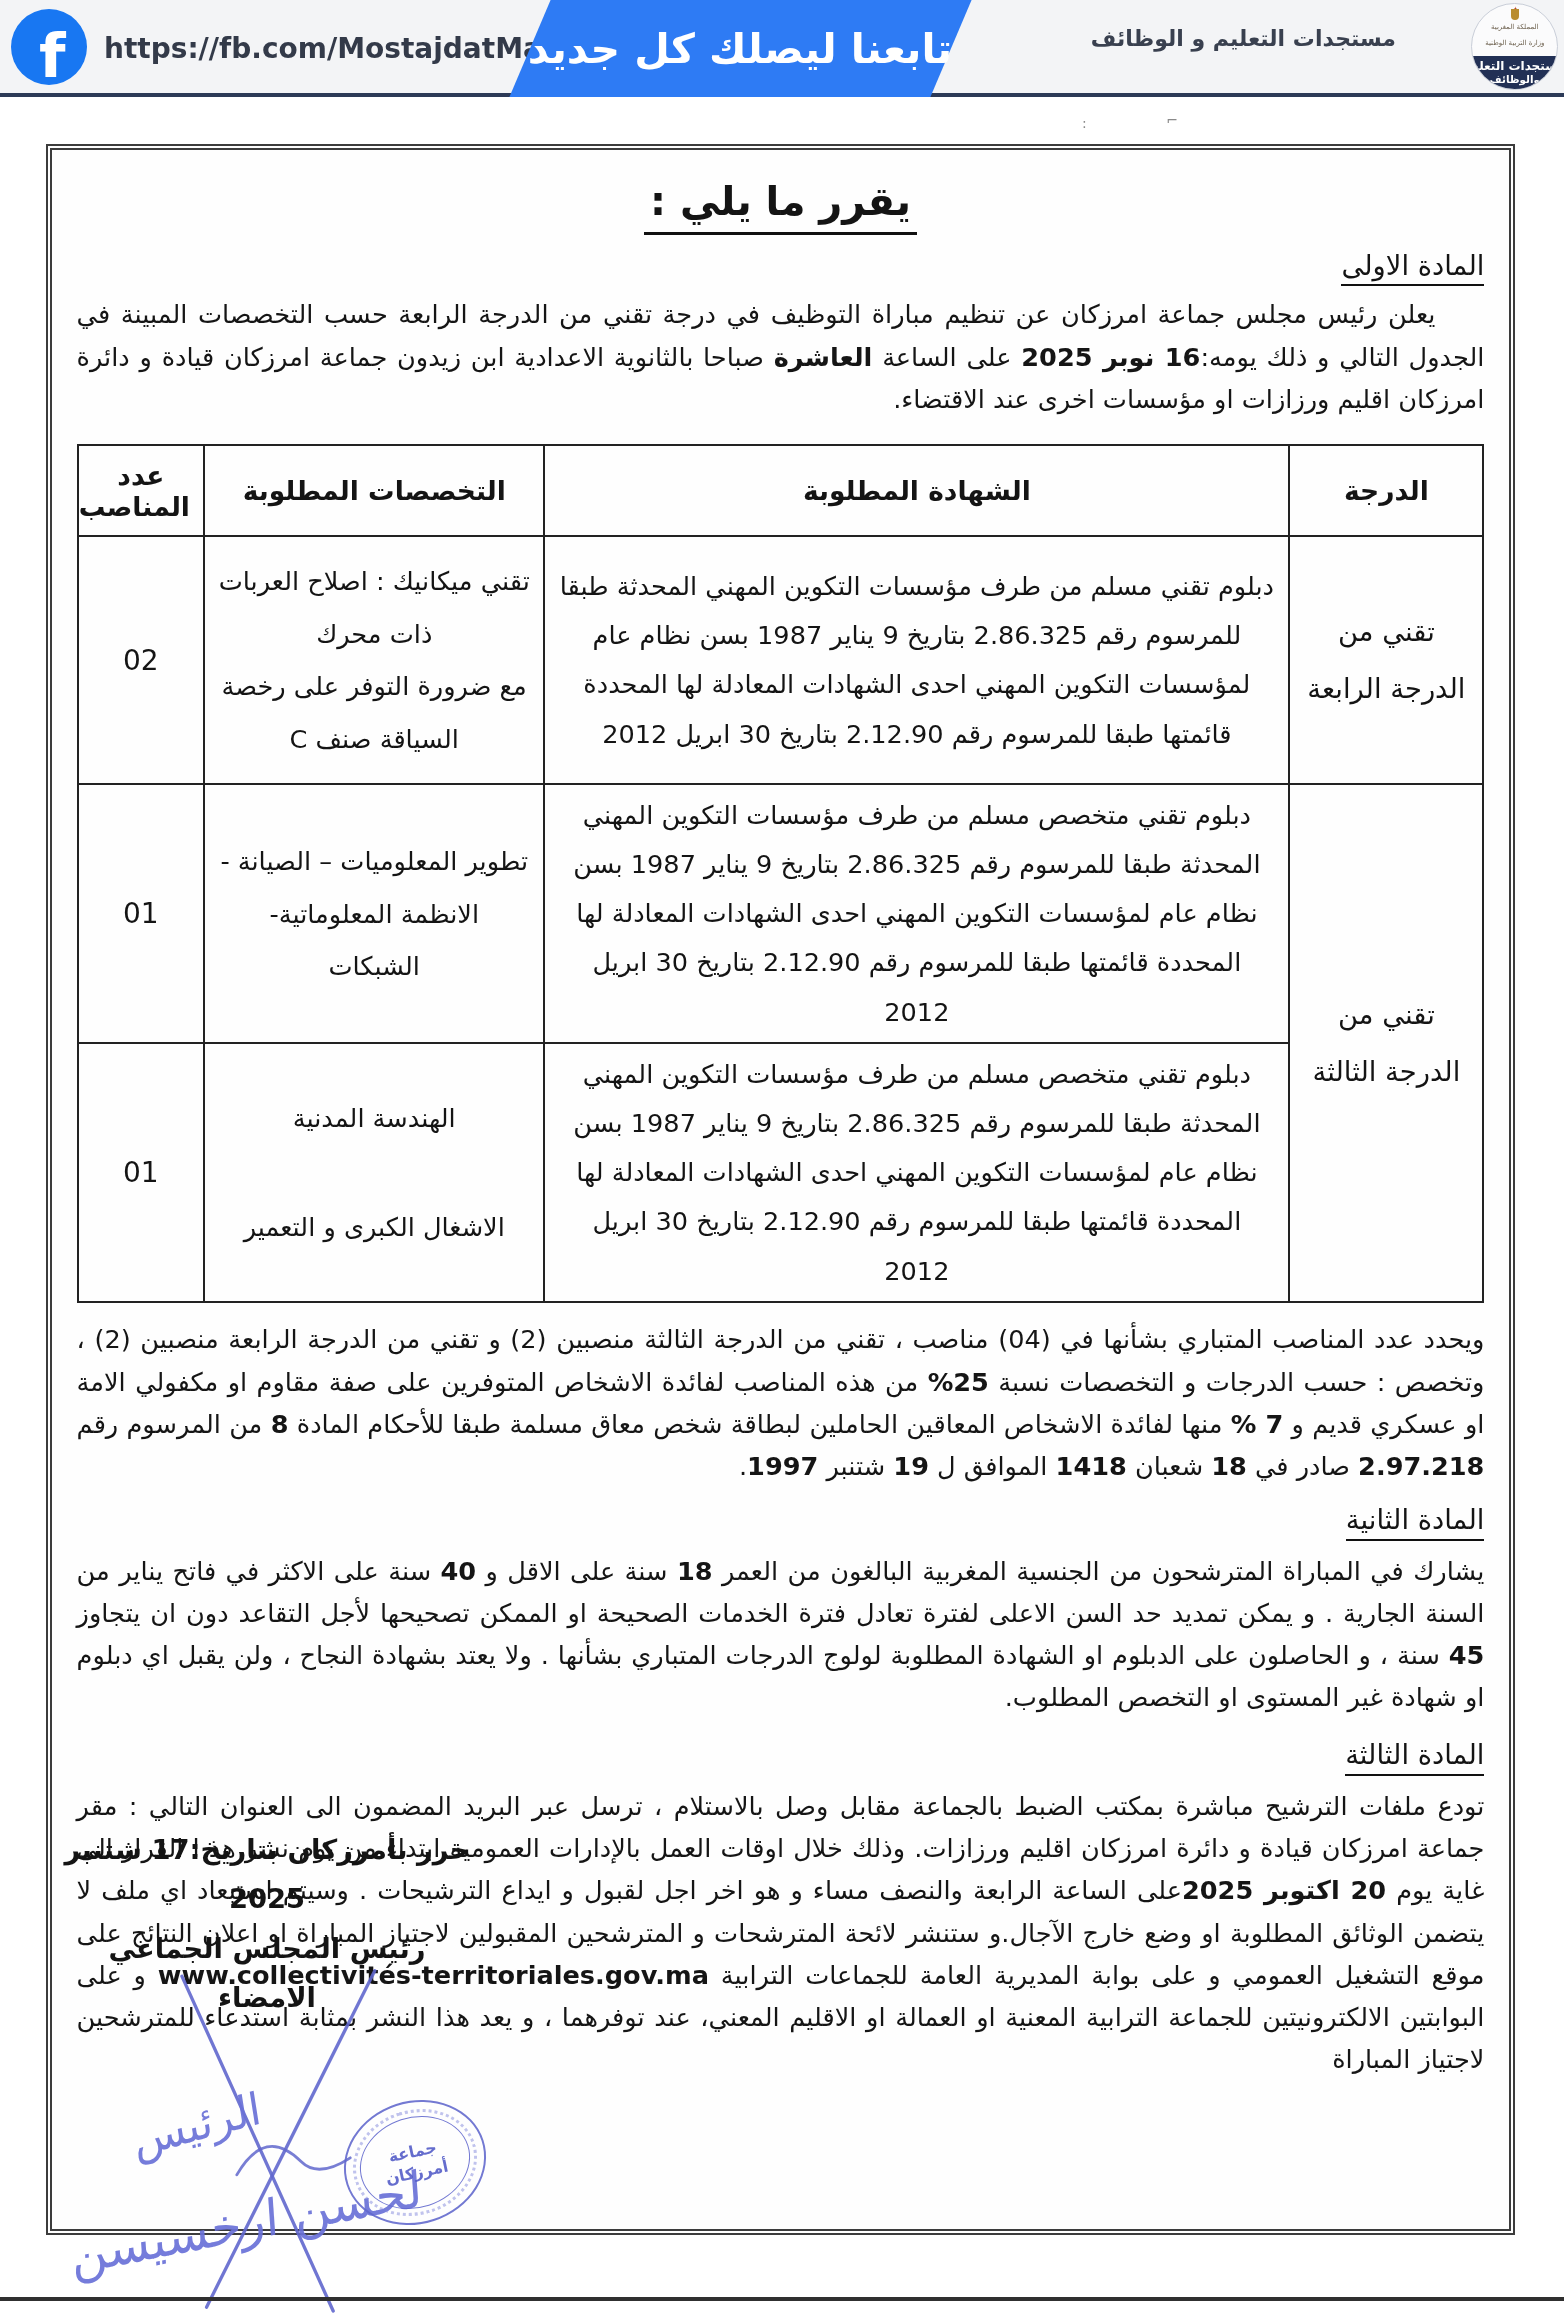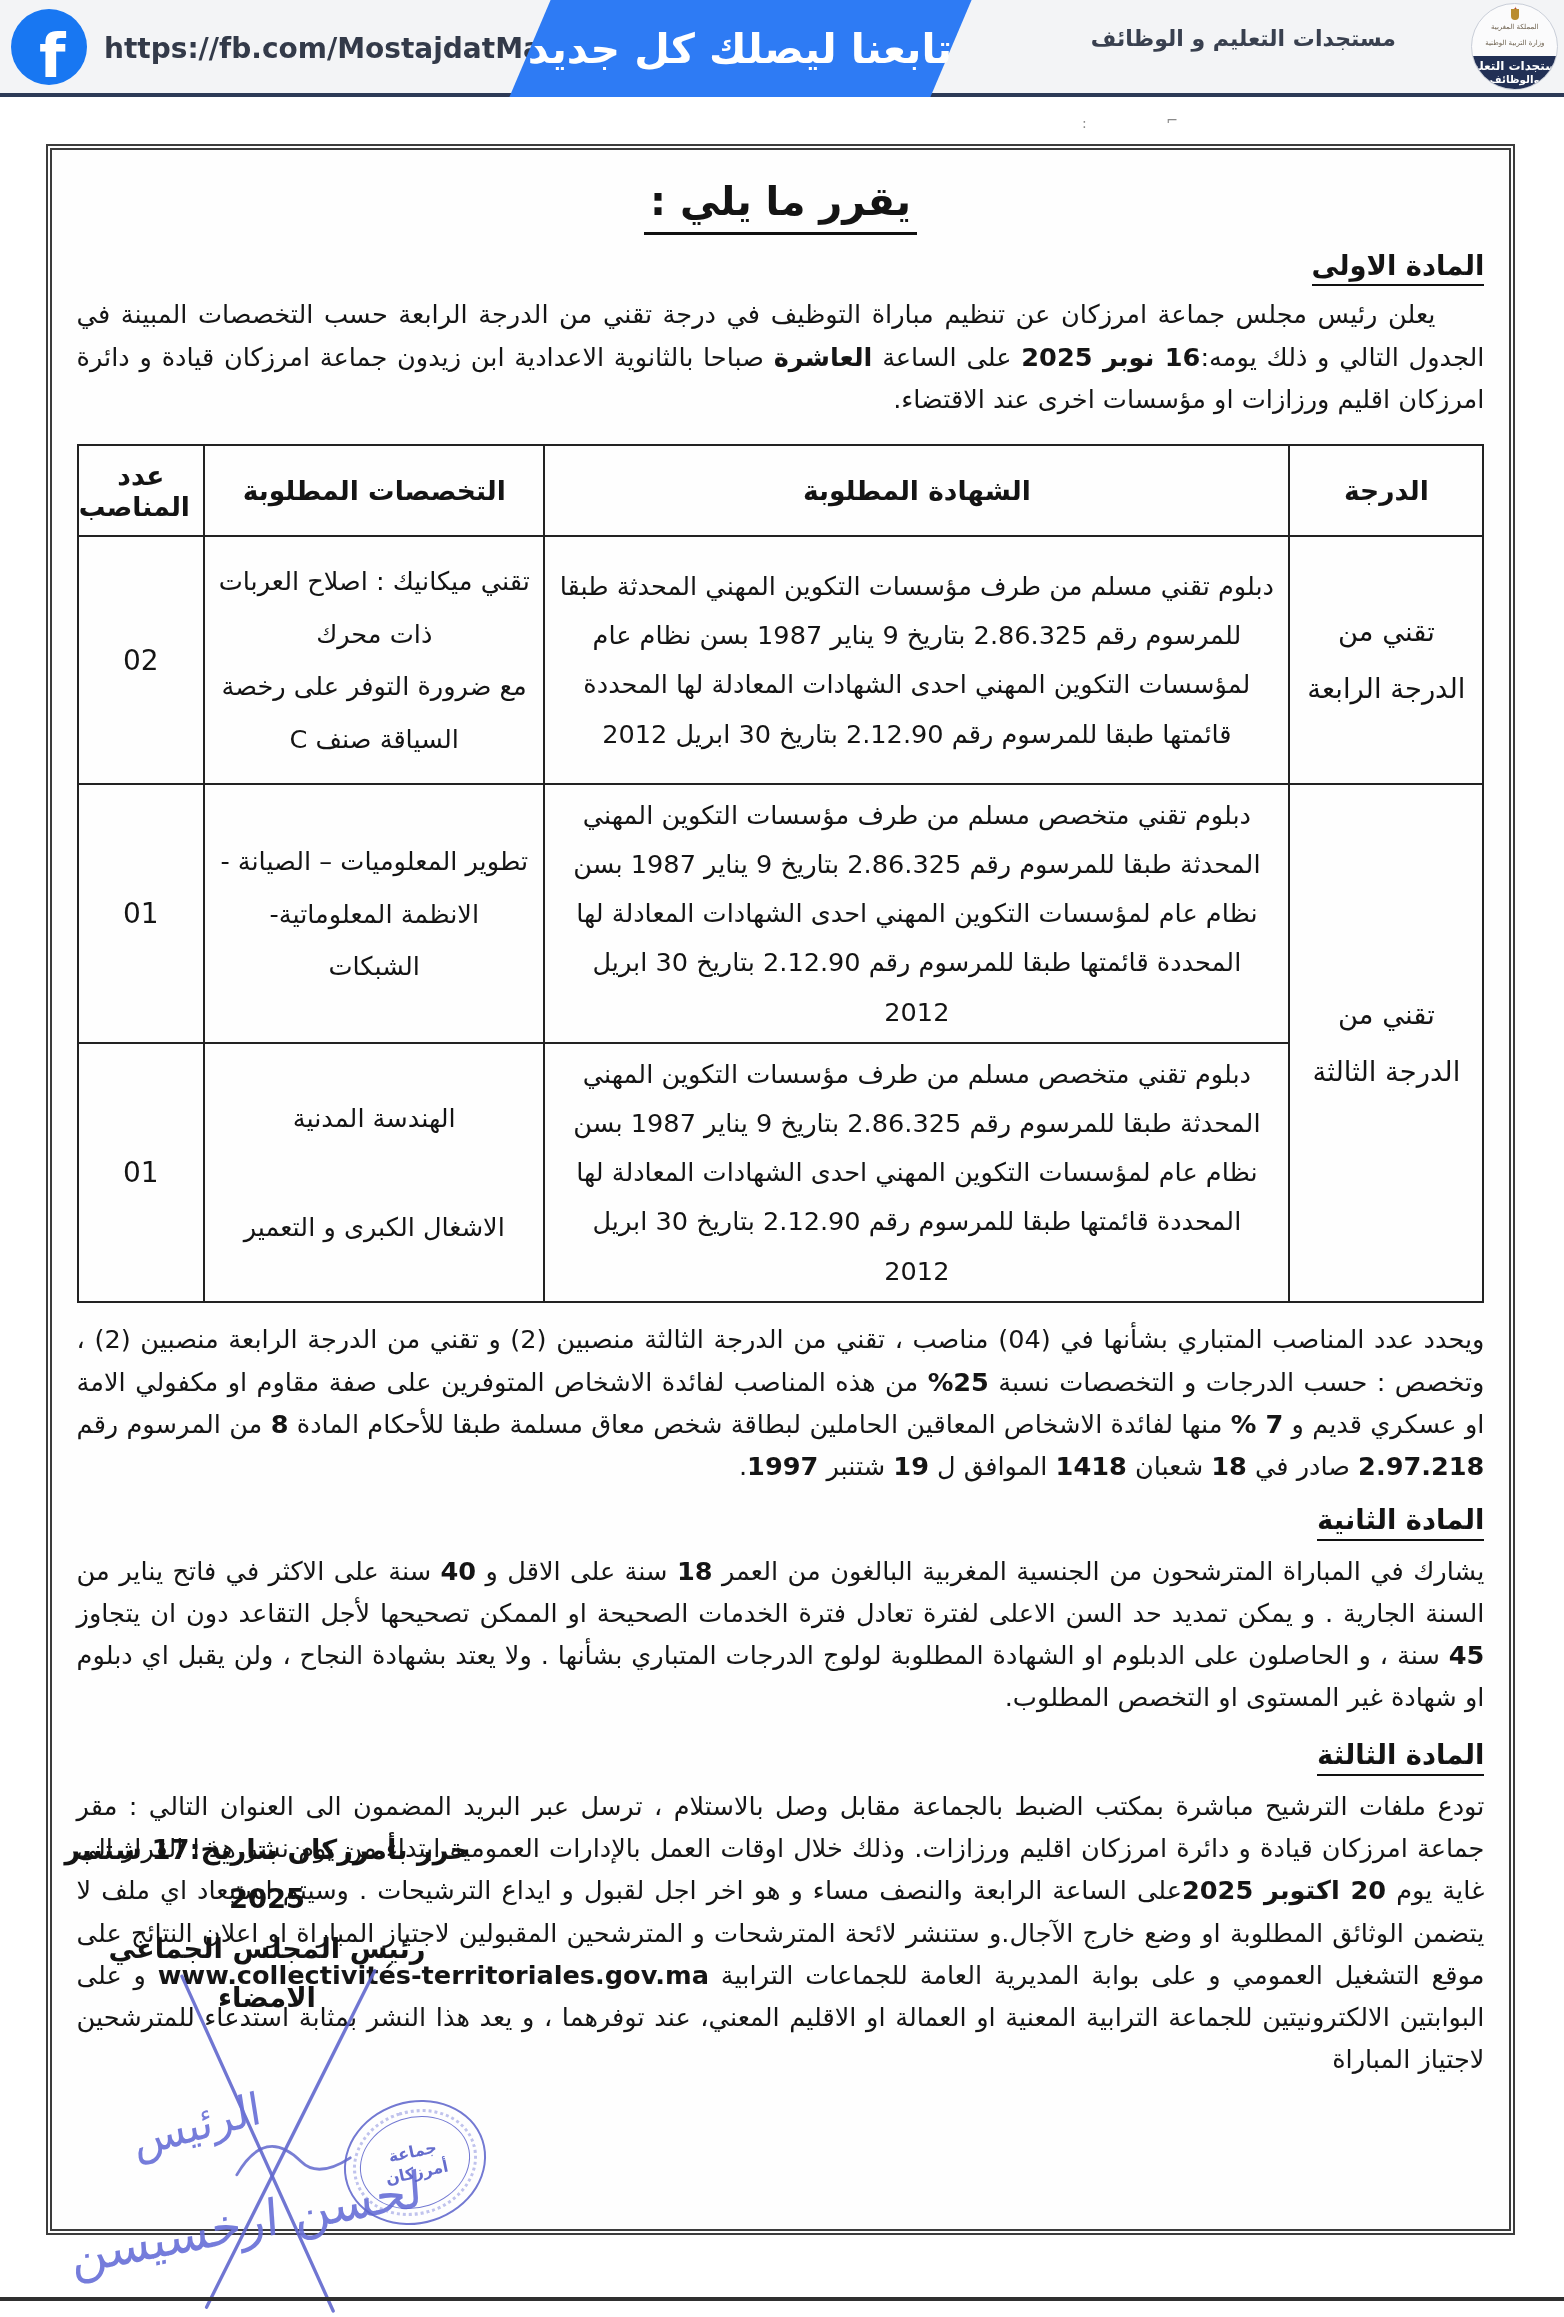--- a/index.html
+++ b/index.html
@@ -62,21 +62,21 @@
   }
   .doc-title {
     text-align:center; margin-top:28px; height:62px;
   }
   .doc-title span {
     display:inline-block; font-size:40px; font-weight:bold;
     border-bottom:3.8px solid #111; padding:0 5.7px 7.6px 5.7px;
   }
   .art-head { margin-top:9.5px; height:42px; }
   .art-head span {
-    display:inline-block; font-size:27.4px; font-weight:bold;
+    display:inline-block; font-size:27.4px; font-weight:normal;
     border-bottom:2.8px solid #111; padding-bottom:3.8px;
   }
   .para {
     font-size:25.6px; line-height:1.65; text-align:justify; color:#151515;
   }
   .para.indent { text-indent:49px; }
   .p1 { min-height:132px; margin-top:1.9px; }
   .p-after { min-height:176px; margin-top:15px; }
   .p-a2 { min-height:180px; margin-top:3.8px; }
   .p-a3 { min-height:284px; margin-top:3.8px; }

